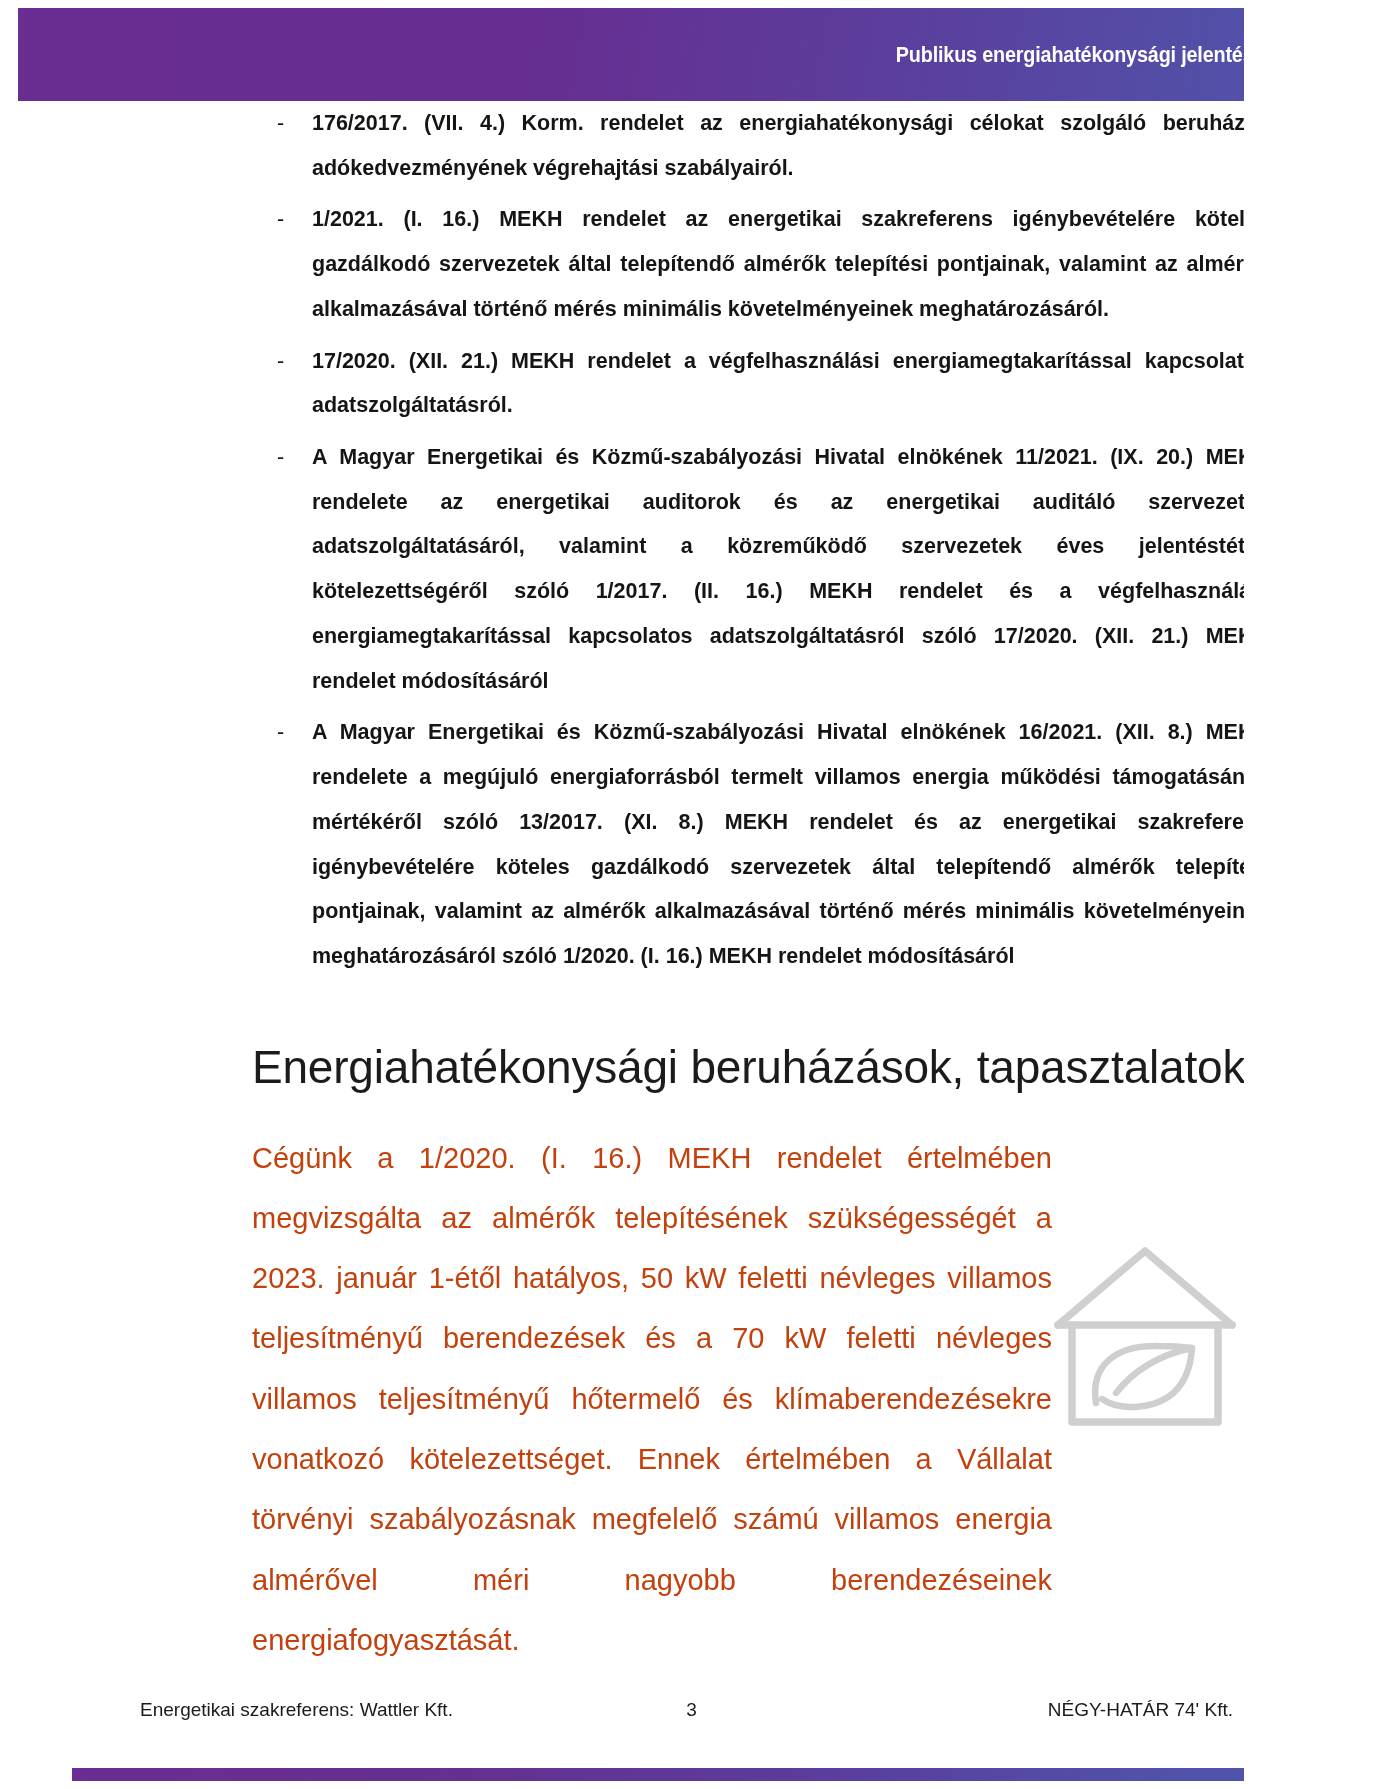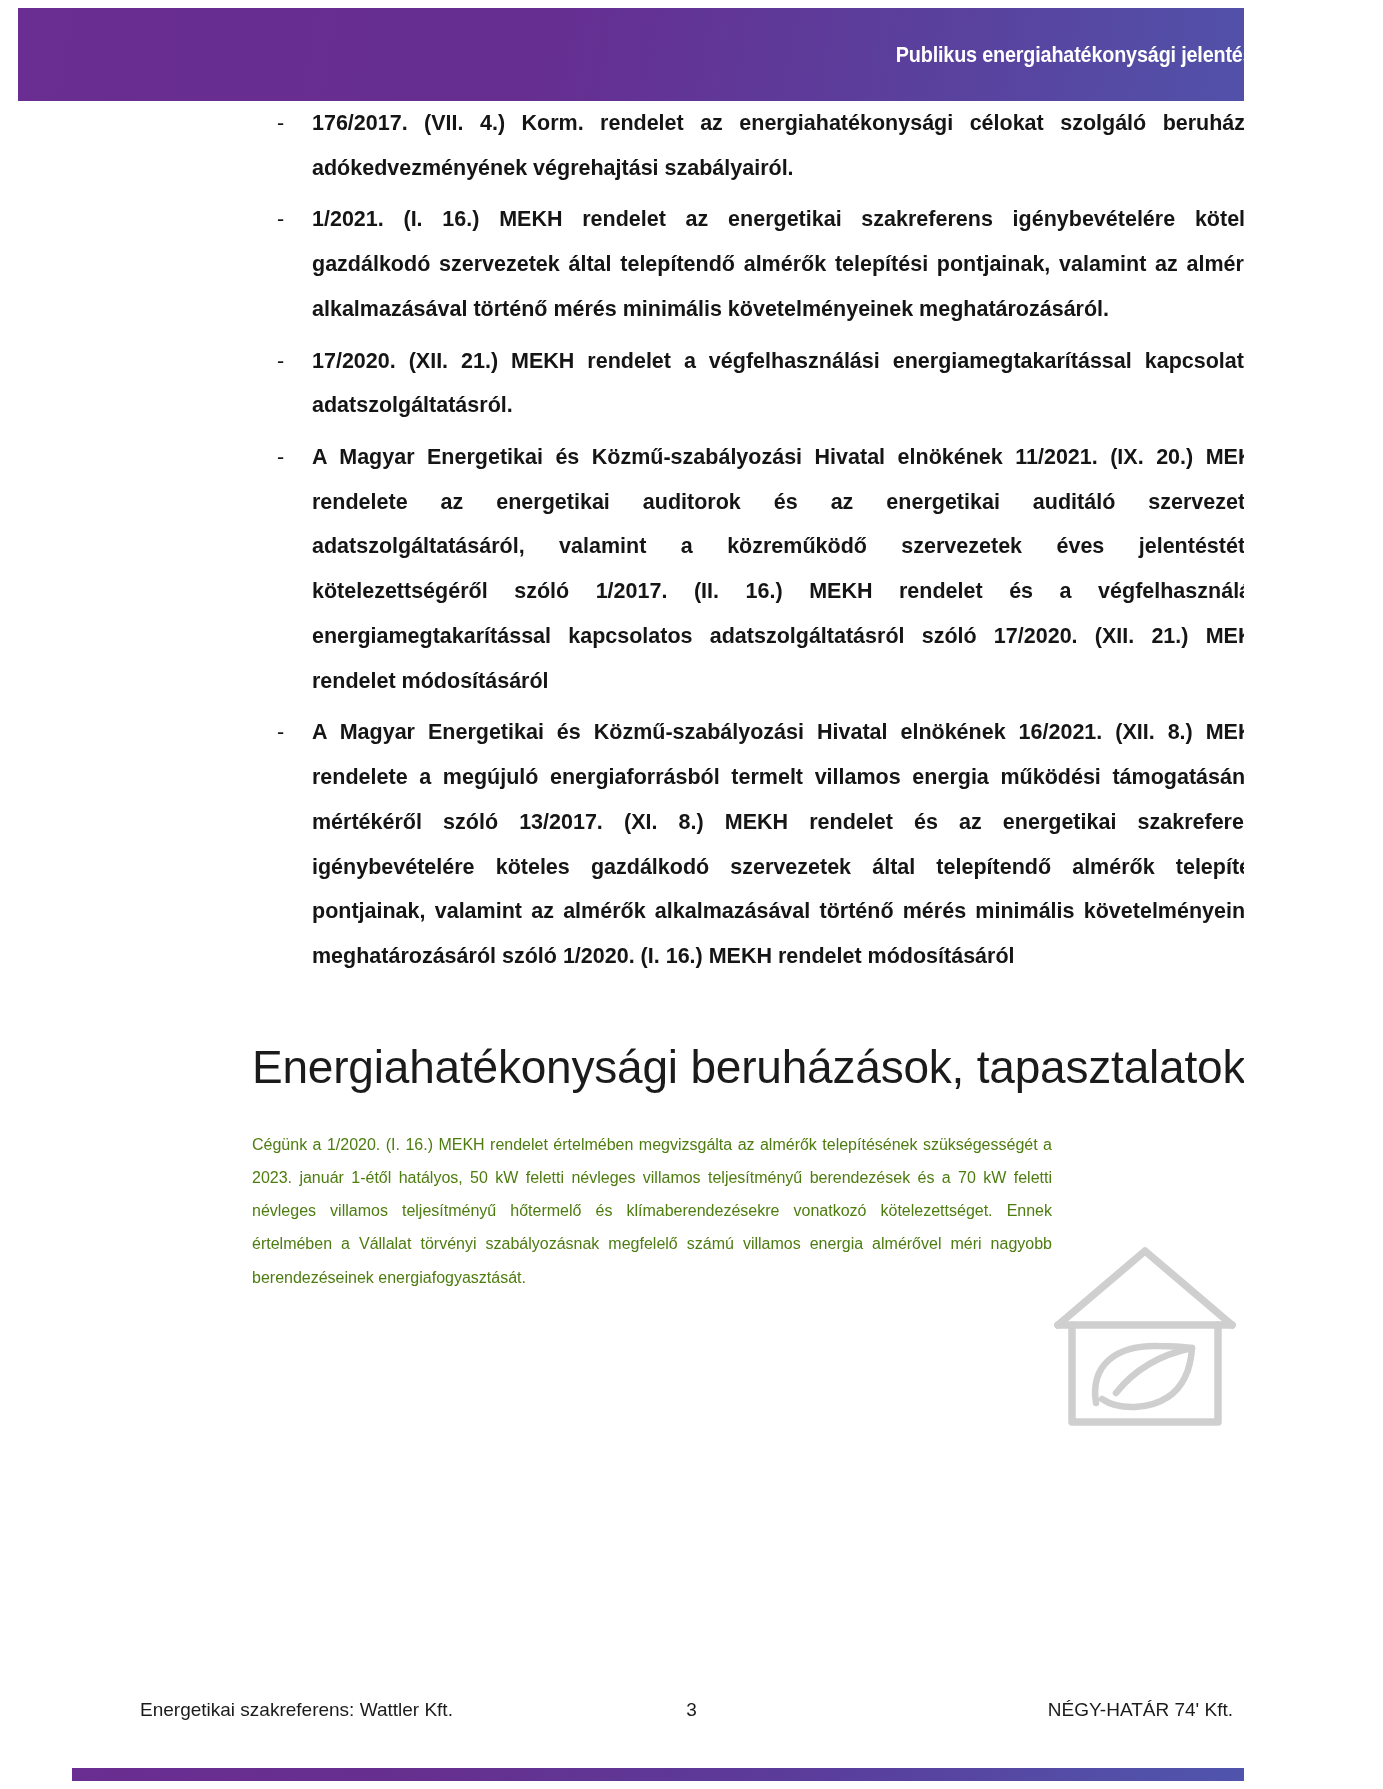--- a/index.html
+++ b/index.html
@@ -101,23 +101,23 @@
     letter-spacing: -0.2px;
     line-height: 1.15;
     white-space: nowrap;
   }
 
   .body-para {
     position: relative;
     margin: 34px 0 0 -12px;
     width: 800px;
     font-family: "Liberation Sans Narrow", "Liberation Sans", sans-serif;
-    font-size: 16px;
+    font-size: 29px;
     line-height: 2.08;
-    color: #4d7c0f;
+    color: #c2410c;
     text-align: justify;
     text-justify: inter-word;
   }
 
   
   .eco-house-icon {
     position: absolute;
     left: 1050px;
     top: 1245px;
     width: 190px;

